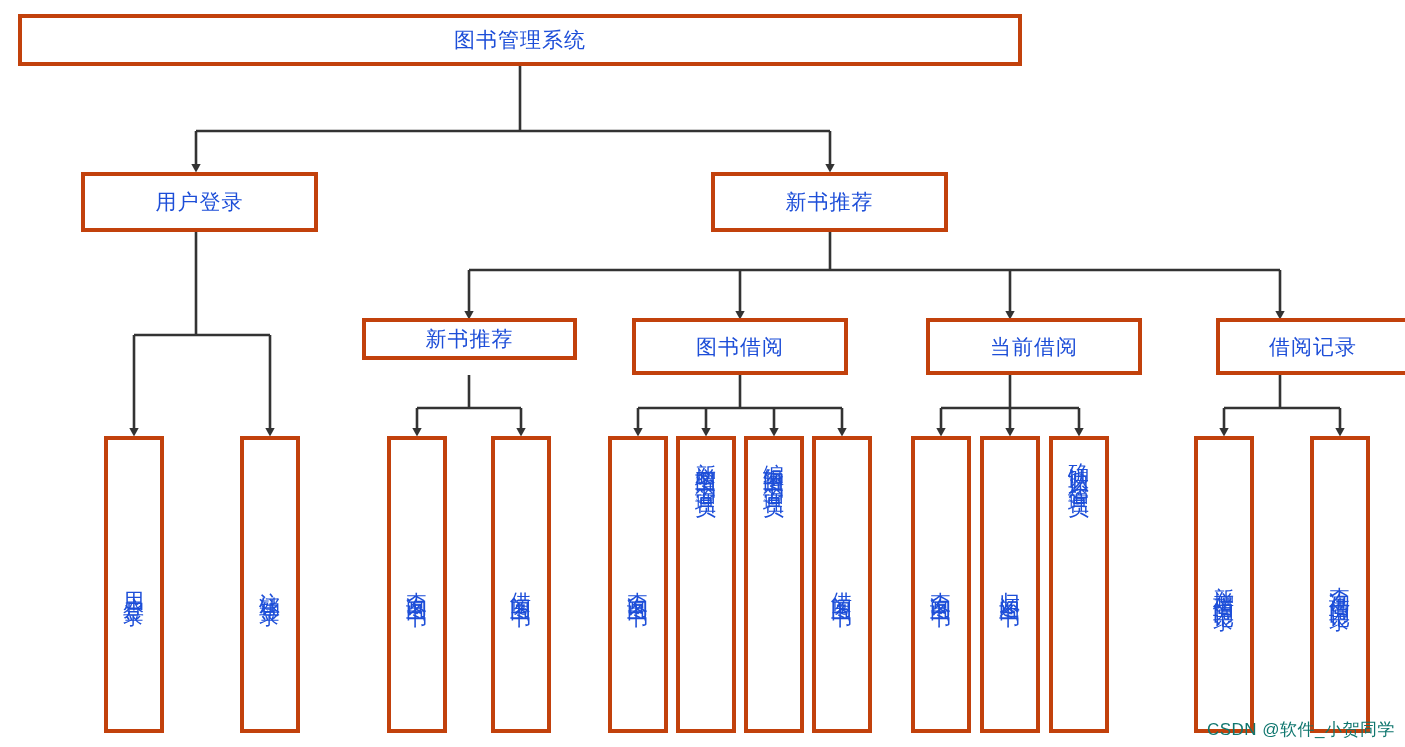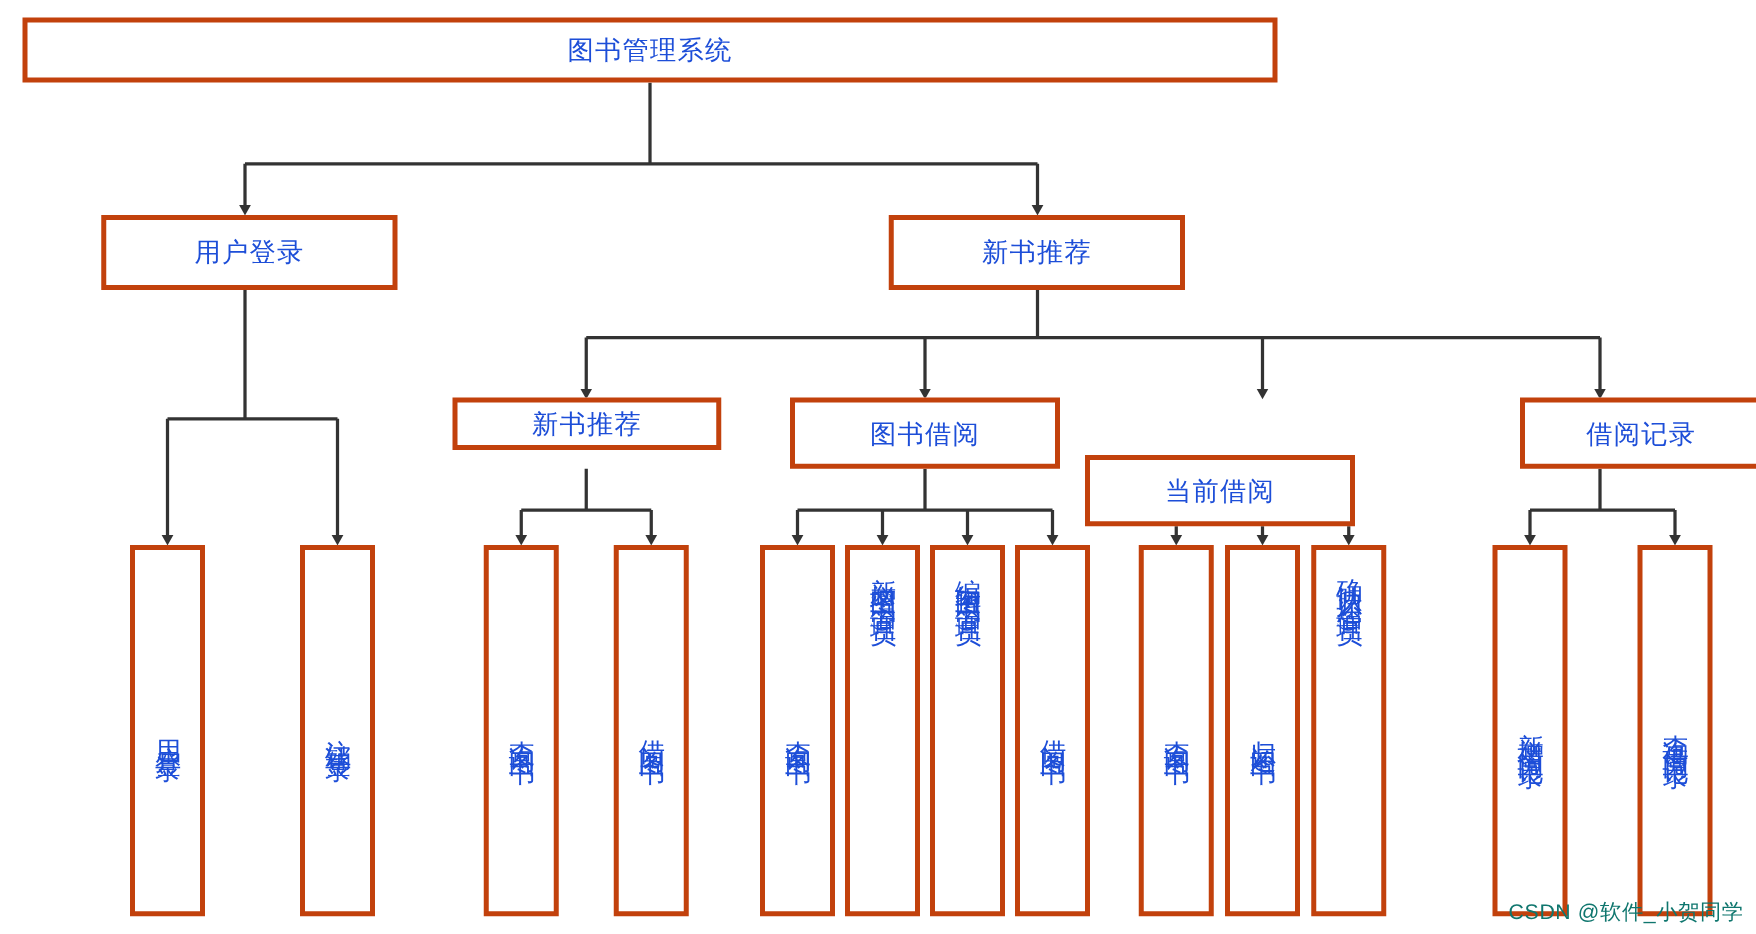--- a/index.html
+++ b/index.html
@@ -133,21 +133,21 @@
   <div class="node h" style="left:711px; top:172px; width:237px; height:60px;">
     <span>新书推荐</span>
   </div>
 
   <div class="node h" style="left:362px; top:318px; width:215px; height:42px;text-align:center;">
     <span>新书推荐</span>
   </div>
   <div class="node h" style="left:632px; top:318px; width:216px; height:57px;">
     <span>图书借阅</span>
   </div>
-  <div class="node h" style="left:868px; top:318px; width:216px; height:57px;margin-top:46px;">
+  <div class="node h" style="left:926px; top:318px; width:216px; height:57px;">
     <span>当前借阅</span>
   </div>
   <div class="node h" style="left:1172px; top:318px; width:194px; height:57px;margin-left:44px;">
     <span>借阅记录</span>
   </div>
 
   <div class="node v" style="left:104px; top:436px; width:60px; height:297px;">
     <span class="vtext">用户登录</span>
   </div>
   <div class="node v" style="left:240px; top:436px; width:60px; height:297px;">

